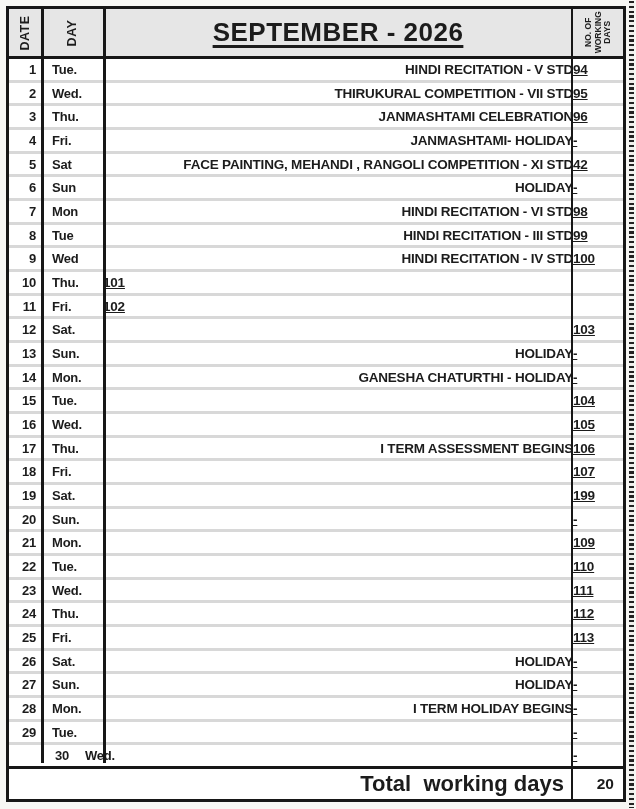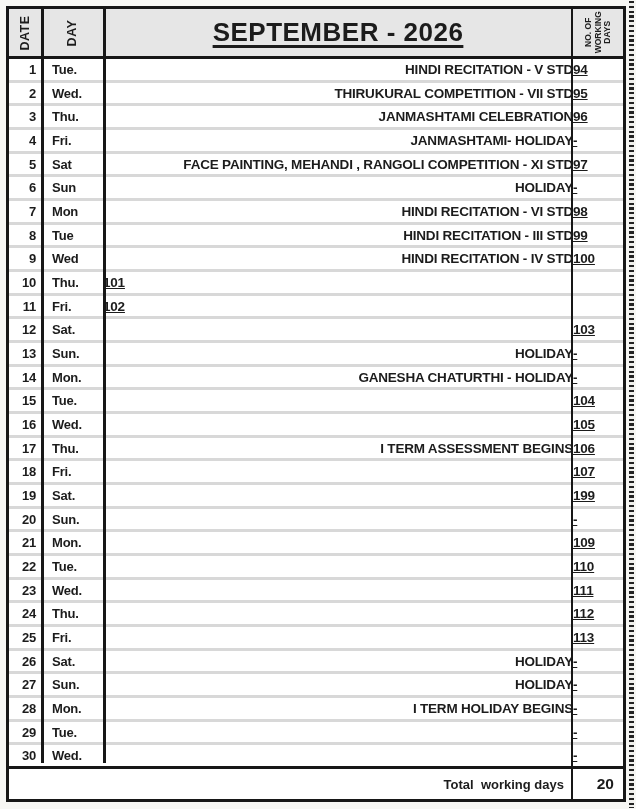--- a/index.html
+++ b/index.html
@@ -99,21 +99,21 @@
     display: flex;
     flex-direction: column;
     min-height: 0;
   }
   .row {
     flex: 1 1 0;
     border-bottom: 3px solid #d8d8d8;
     align-items: center;
     min-height: 0;
   }
-  .row:last-child { border-bottom: none; }
+  .row:last-child { border-bottom: none; margin-left: 33px; }
   .cell {
     font-weight: bold;
     font-size: 13.5px;
     letter-spacing: -0.2px;
     white-space: nowrap;
     overflow: hidden;
   }
   .cell.date  { text-align: right; padding-right: 5px;  font-size: 13px; }
   .cell.day   { text-align: left;  padding-left: 11px;  font-size: 13px; }
   .cell.event { text-align: right;  padding-left: 12px; }
@@ -126,21 +126,21 @@
     border-top: 3px solid #171717;
     display: grid;
     grid-template-columns: 1fr 50px;
     align-items: center;
     box-sizing: border-box;
   }
   .total-label {
     text-align: right;
     padding-right: 9px;
     font-weight: 800;
-    font-size: 13px;
+    font-size: 22px;
     white-space: pre;
   }
   .total-value {
     text-align: right;
     padding-right: 9px;
     font-weight: 800;
     font-size: 15.5px;
   }
 </style>
 </head>
@@ -195,21 +195,21 @@
         <div class="cell date">4</div>
         <div class="cell day">Fri.</div>
         <div class="cell event">JANMASHTAMI- HOLIDAY</div>
         <div class="cell days">-</div>
       </div>
 
       <div class="grid-row row">
         <div class="cell date">5</div>
         <div class="cell day">Sat</div>
         <div class="cell event">FACE PAINTING, MEHANDI , RANGOLI COMPETITION - XI STD</div>
-        <div class="cell days">97</div>
+        <div class="cell days">42</div>
       </div>
 
       <div class="grid-row row">
         <div class="cell date">6</div>
         <div class="cell day">Sun</div>
         <div class="cell event">HOLIDAY</div>
         <div class="cell days">-</div>
       </div>
 
       <div class="grid-row row">

